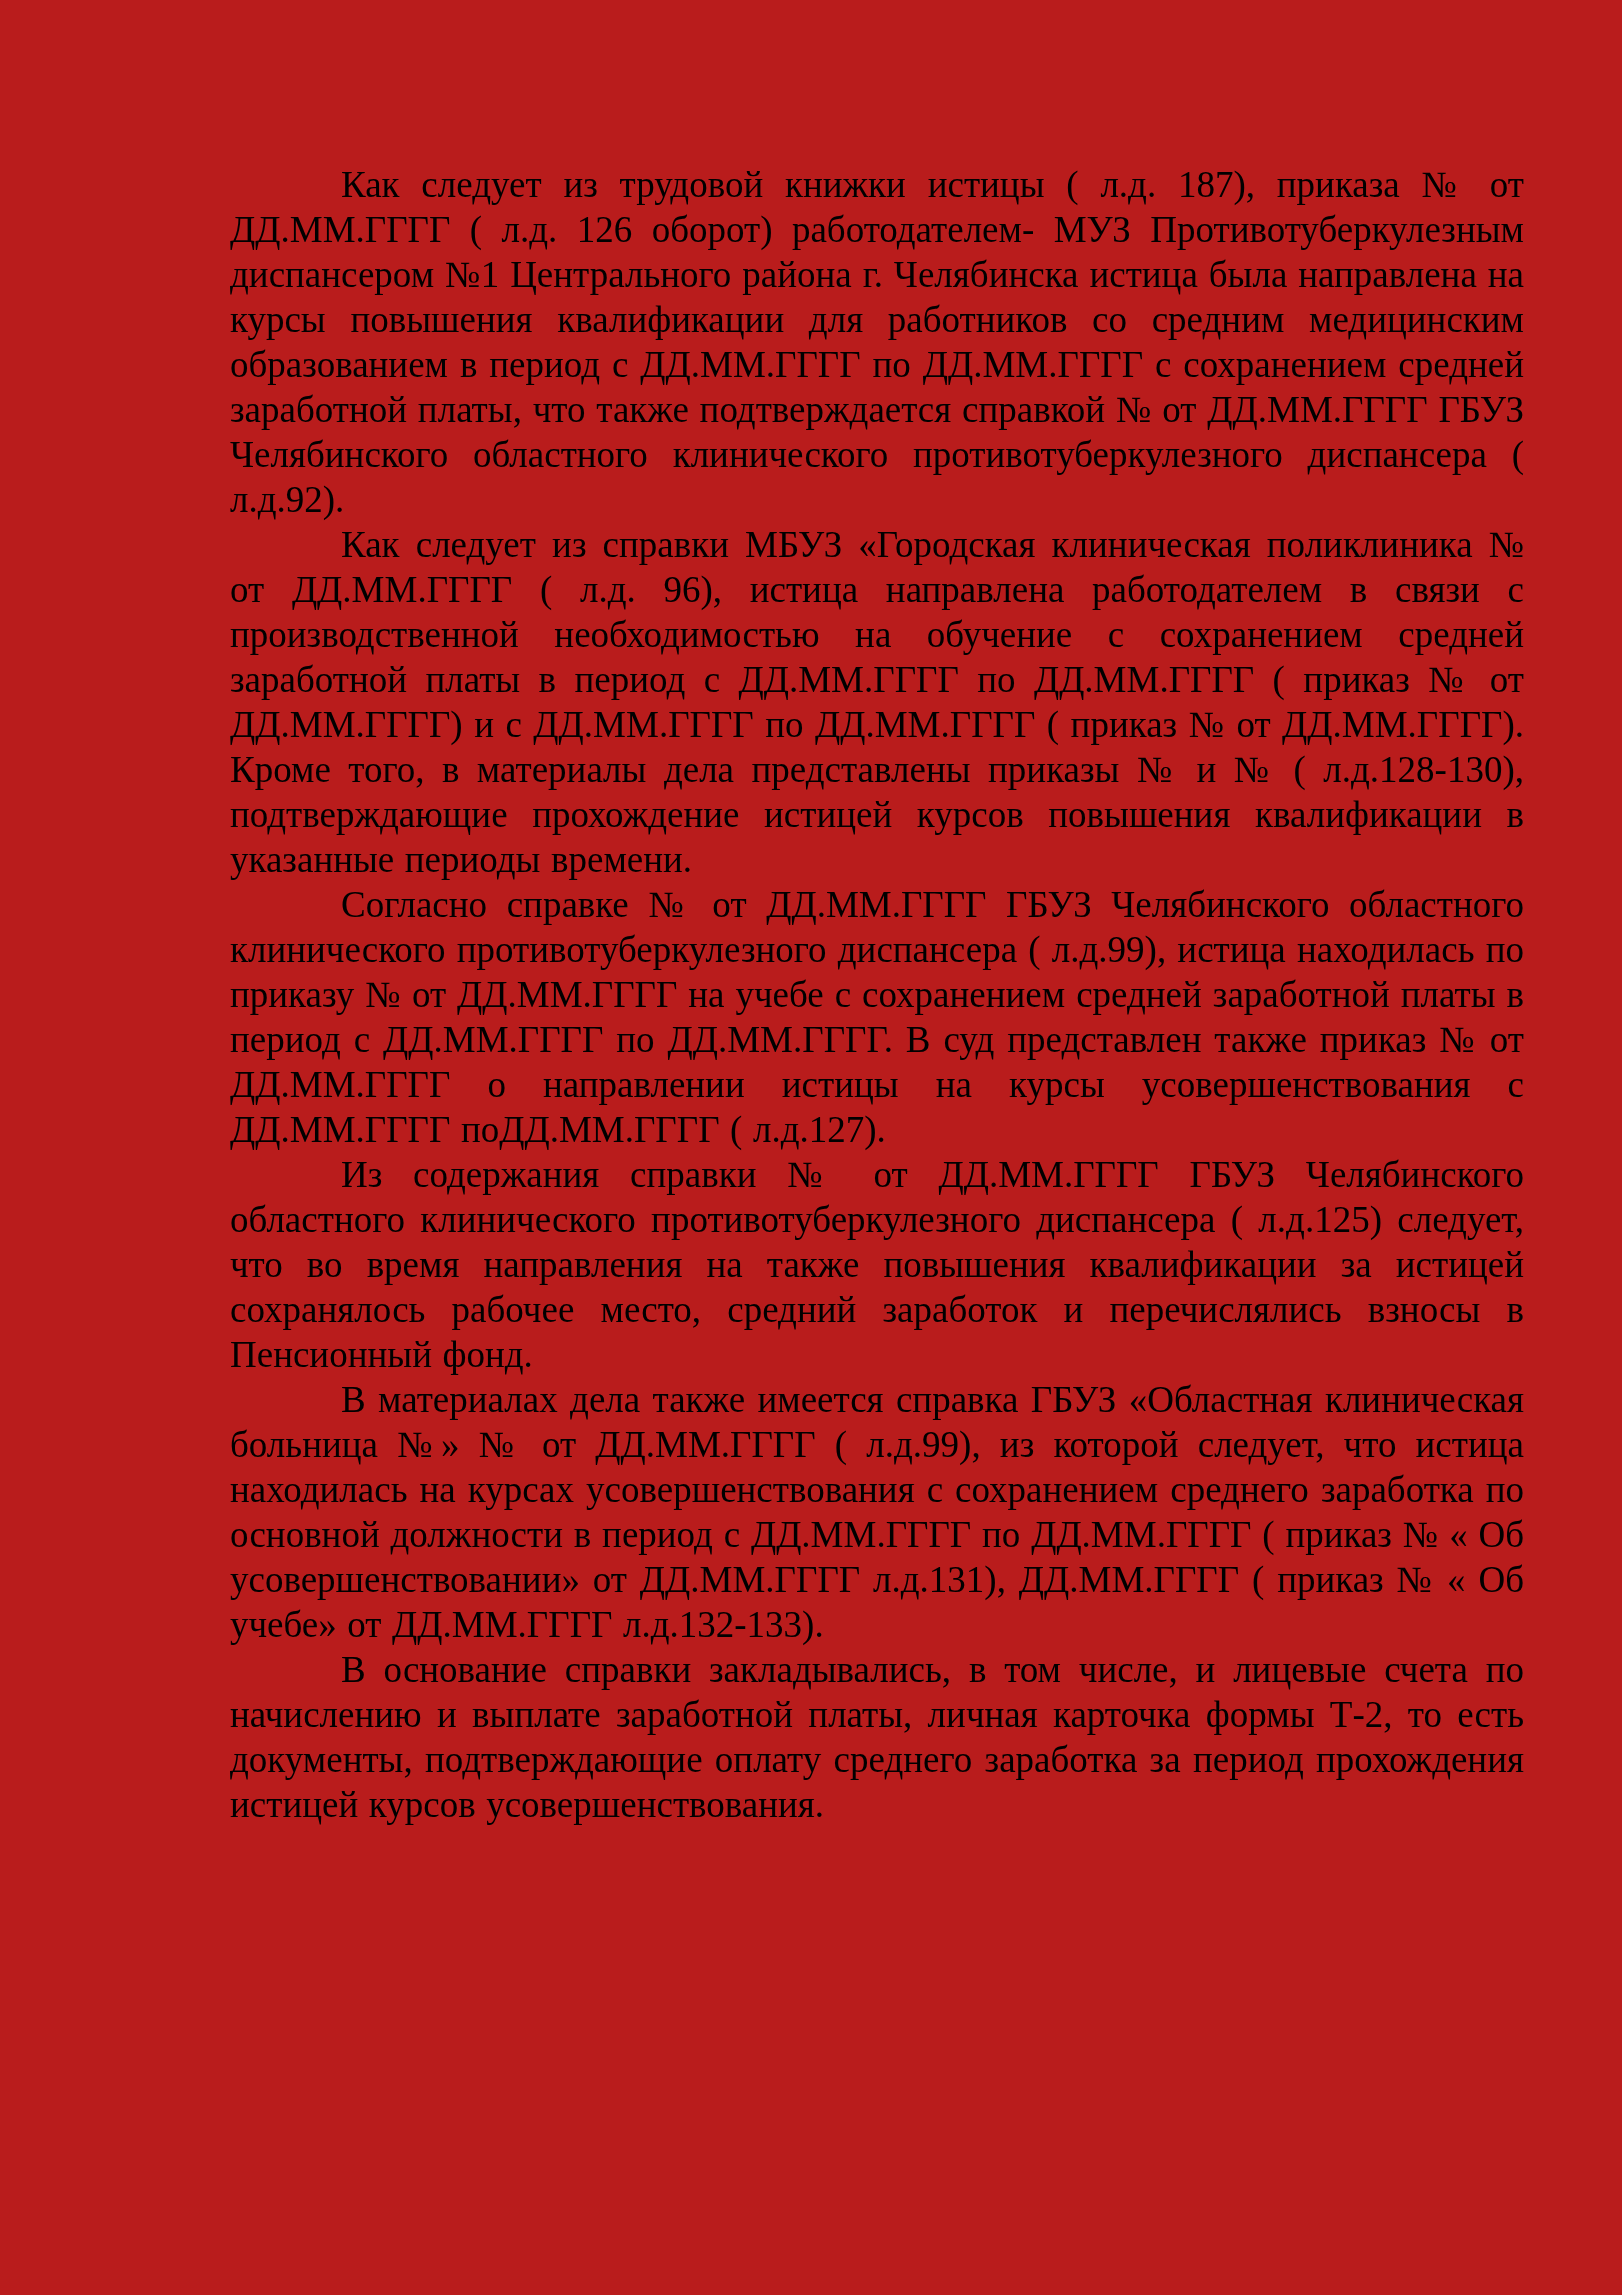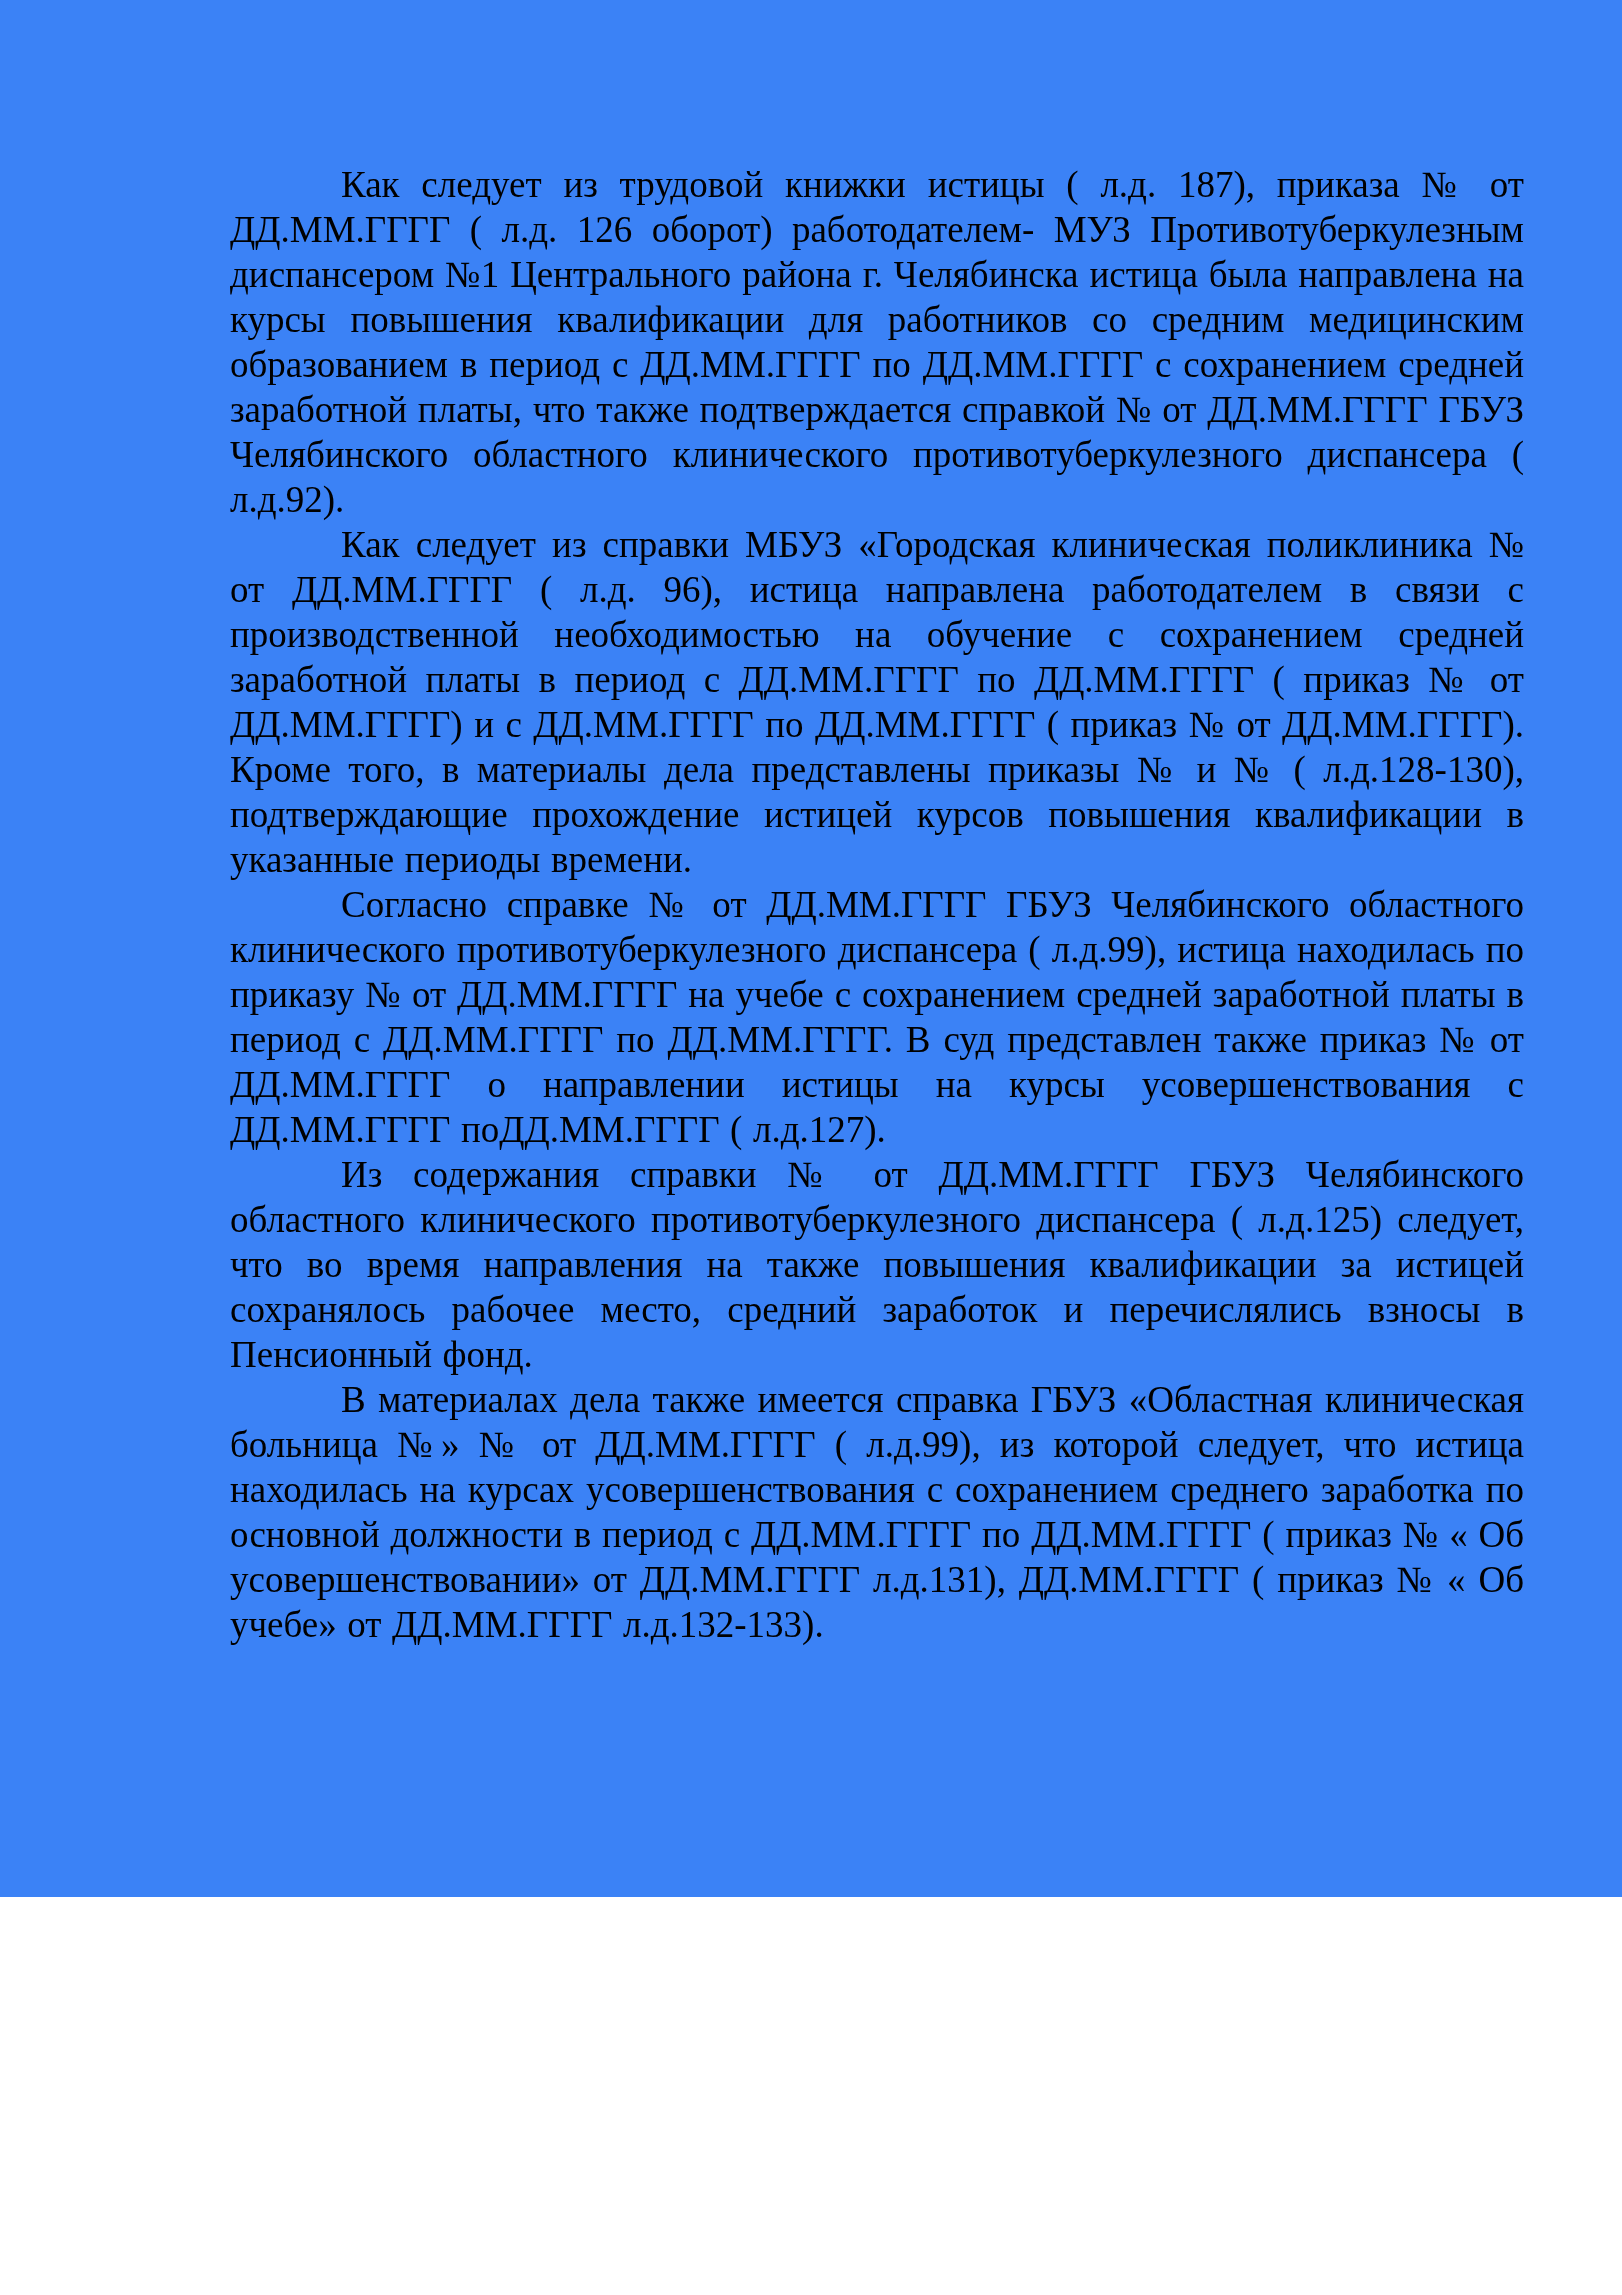--- a/index.html
+++ b/index.html
@@ -3,22 +3,22 @@
 <meta charset="utf-8">
 <style>
   html, body {
     margin: 0;
     padding: 0;
     background: #ffffff;
   }
   .page {
     position: relative;
     width: 1623px;
-    height: 1897px;
-    background: #3b82f6;
+    height: 2295px;
+    background: #b91c1c;
     overflow: hidden;
   }
   .text-block {
     position: absolute;
     left: 230px;
     top: 162px;
     width: 1294px;
     color: #000000;
     font-family: "Liberation Serif", "DejaVu Serif", serif;
     font-size: 37px;
@@ -35,15 +35,16 @@
 </head>
 <body>
 
 <div class="page">
   <div class="text-block">
     <p>Как следует из трудовой книжки истицы ( л.д. 187), приказа № от ДД.ММ.ГГГГ ( л.д. 126 оборот) работодателем- МУЗ Противотуберкулезным диспансером №1 Центрального района г. Челябинска истица была направлена на курсы повышения квалификации для работников со средним медицинским образованием в период с ДД.ММ.ГГГГ по ДД.ММ.ГГГГ с сохранением средней заработной платы, что также подтверждается справкой № от ДД.ММ.ГГГГ ГБУЗ Челябинского областного клинического противотуберкулезного диспансера ( л.д.92).</p>
     <p>Как следует из справки МБУЗ «Городская клиническая поликлиника № от ДД.ММ.ГГГГ ( л.д. 96), истица направлена работодателем в связи с производственной необходимостью на обучение с сохранением средней заработной платы в период с ДД.ММ.ГГГГ по ДД.ММ.ГГГГ ( приказ № от ДД.ММ.ГГГГ) и с ДД.ММ.ГГГГ по ДД.ММ.ГГГГ ( приказ № от ДД.ММ.ГГГГ). Кроме того, в материалы дела представлены приказы № и № ( л.д.128-130), подтверждающие прохождение истицей курсов повышения квалификации в указанные периоды времени.</p>
     <p>Согласно справке № от ДД.ММ.ГГГГ ГБУЗ Челябинского областного клинического противотуберкулезного диспансера ( л.д.99), истица находилась по приказу № от ДД.ММ.ГГГГ на учебе с сохранением средней заработной платы в период с ДД.ММ.ГГГГ по ДД.ММ.ГГГГ. В суд представлен также приказ № от ДД.ММ.ГГГГ о направлении истицы на курсы усовершенствования с ДД.ММ.ГГГГ поДД.ММ.ГГГГ ( л.д.127).</p>
     <p>Из содержания справки № от ДД.ММ.ГГГГ ГБУЗ Челябинского областного клинического противотуберкулезного диспансера ( л.д.125) следует, что во время направления на также повышения квалификации за истицей сохранялось рабочее место, средний заработок и перечислялись взносы в Пенсионный фонд.</p>
     <p>В материалах дела также имеется справка ГБУЗ «Областная клиническая больница №» № от ДД.ММ.ГГГГ ( л.д.99), из которой следует, что истица находилась на курсах усовершенствования с сохранением среднего заработка по основной должности в период с ДД.ММ.ГГГГ по ДД.ММ.ГГГГ ( приказ № « Об усовершенствовании» от ДД.ММ.ГГГГ л.д.131), ДД.ММ.ГГГГ ( приказ № « Об учебе» от ДД.ММ.ГГГГ л.д.132-133).</p>
+    <p>В основание справки закладывались, в том числе, и лицевые счета по начислению и выплате заработной платы, личная карточка формы Т-2, то есть документы, подтверждающие оплату среднего заработка за период прохождения истицей курсов усовершенствования.</p>
   </div>
 </div>
 
 
 </body></html>

